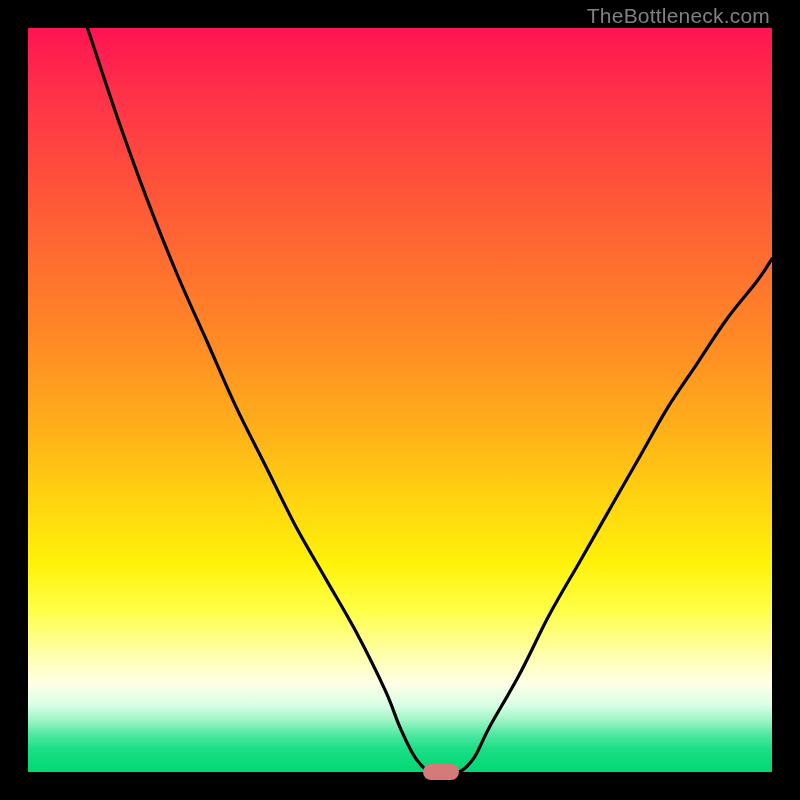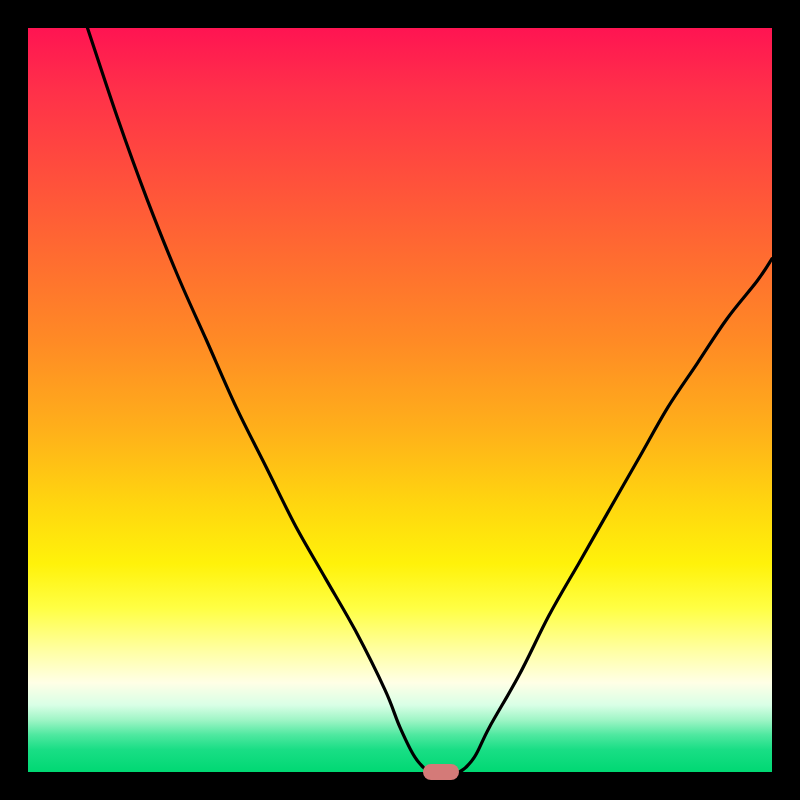--- a/index.html
+++ b/index.html
@@ -76,13 +76,14 @@
 
 <div class="frame">
   <div class="plot"></div>
 
   <svg class="curve" viewBox="0 0 744 744" preserveAspectRatio="none">
     <path fill="none" stroke="#000" stroke-width="3.2" stroke-linecap="round" d="M 59.5 0.0 C 64.5 14.9, 79.4 60.8, 89.3 89.3 C 99.2 117.8, 109.1 145.1, 119.0 171.1 C 129.0 197.2, 138.9 222.0, 148.8 245.5 C 158.7 269.1, 168.6 290.2, 178.6 312.5 C 188.5 334.8, 198.4 358.4, 208.3 379.4 C 218.2 400.5, 228.2 419.1, 238.1 439.0 C 248.0 458.8, 257.9 479.9, 267.8 498.5 C 277.8 517.1, 287.7 533.2, 297.6 550.6 C 307.5 567.9, 317.4 584.0, 327.4 602.6 C 337.3 621.2, 349.7 646.0, 357.1 662.2 C 364.6 678.3, 367.0 688.2, 372.0 699.4 C 377.0 710.5, 381.9 721.7, 386.9 729.1 C 391.8 736.6, 396.8 741.5, 401.8 744.0 C 406.7 746.5, 411.7 744.0, 416.6 744.0 C 421.6 744.0, 426.6 746.5, 431.5 744.0 C 436.5 741.5, 441.4 736.6, 446.4 729.1 C 451.4 721.7, 453.8 713.0, 461.3 699.4 C 468.7 685.7, 481.1 665.9, 491.0 647.3 C 501.0 628.7, 510.9 606.4, 520.8 587.8 C 530.7 569.2, 540.6 553.0, 550.6 535.7 C 560.5 518.3, 570.4 501.0, 580.3 483.6 C 590.2 466.2, 600.2 448.9, 610.1 431.5 C 620.0 414.2, 629.9 395.6, 639.8 379.4 C 649.8 363.3, 659.7 349.7, 669.6 334.8 C 679.5 319.9, 689.4 303.8, 699.4 290.2 C 709.3 276.5, 721.7 262.9, 729.1 253.0 C 736.6 243.0, 741.5 234.4, 744.0 230.6"></path>
   </svg>
 
   <div class="marker" style="left: 422.92px; top: 764px;"></div>
 
+  <div class="watermark">TheBottleneck.com</div>
 </div>
 
 </body></html>

